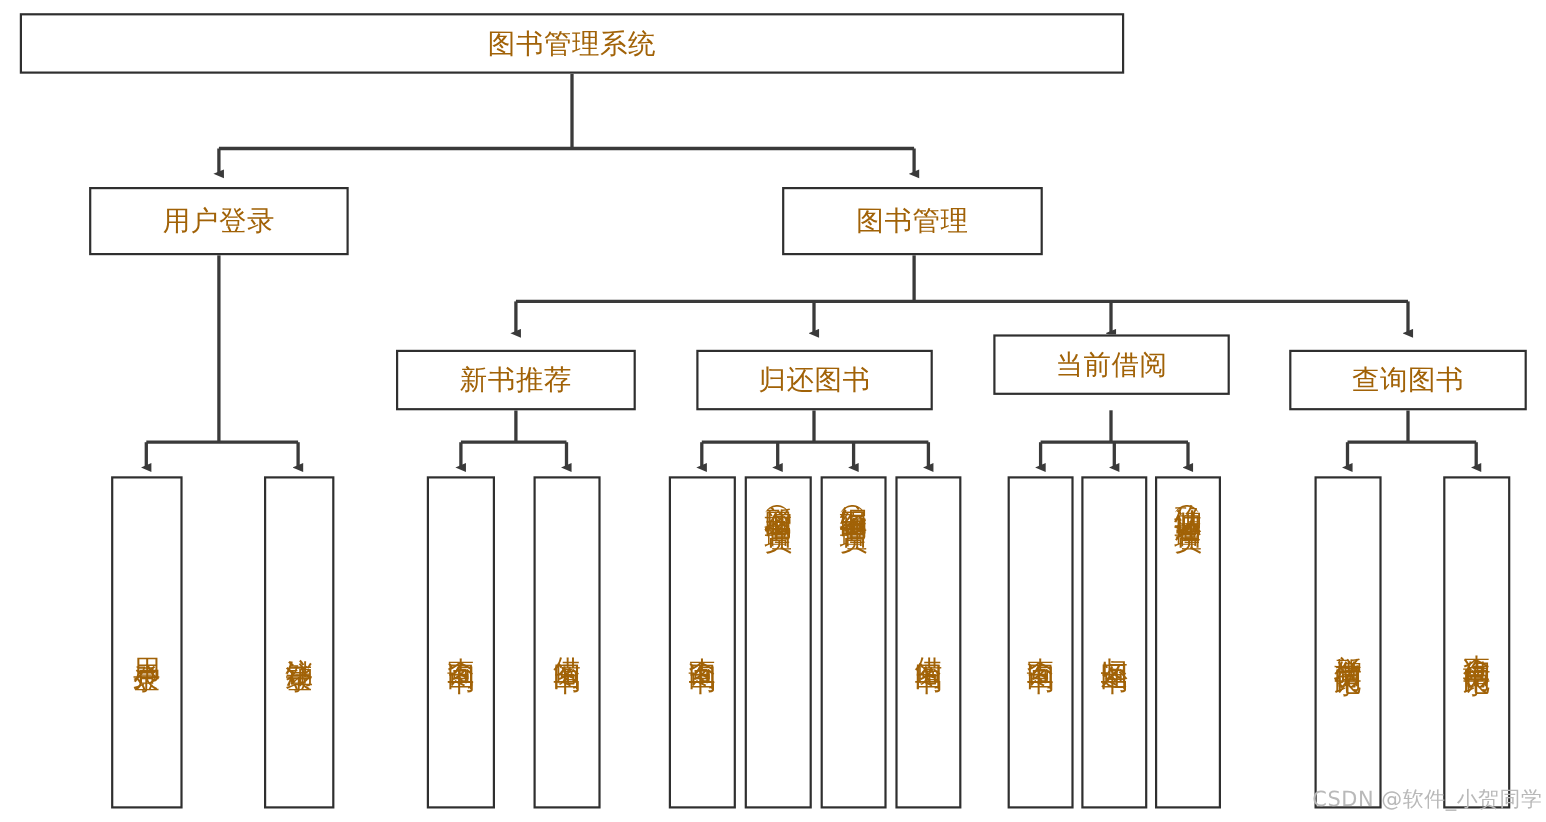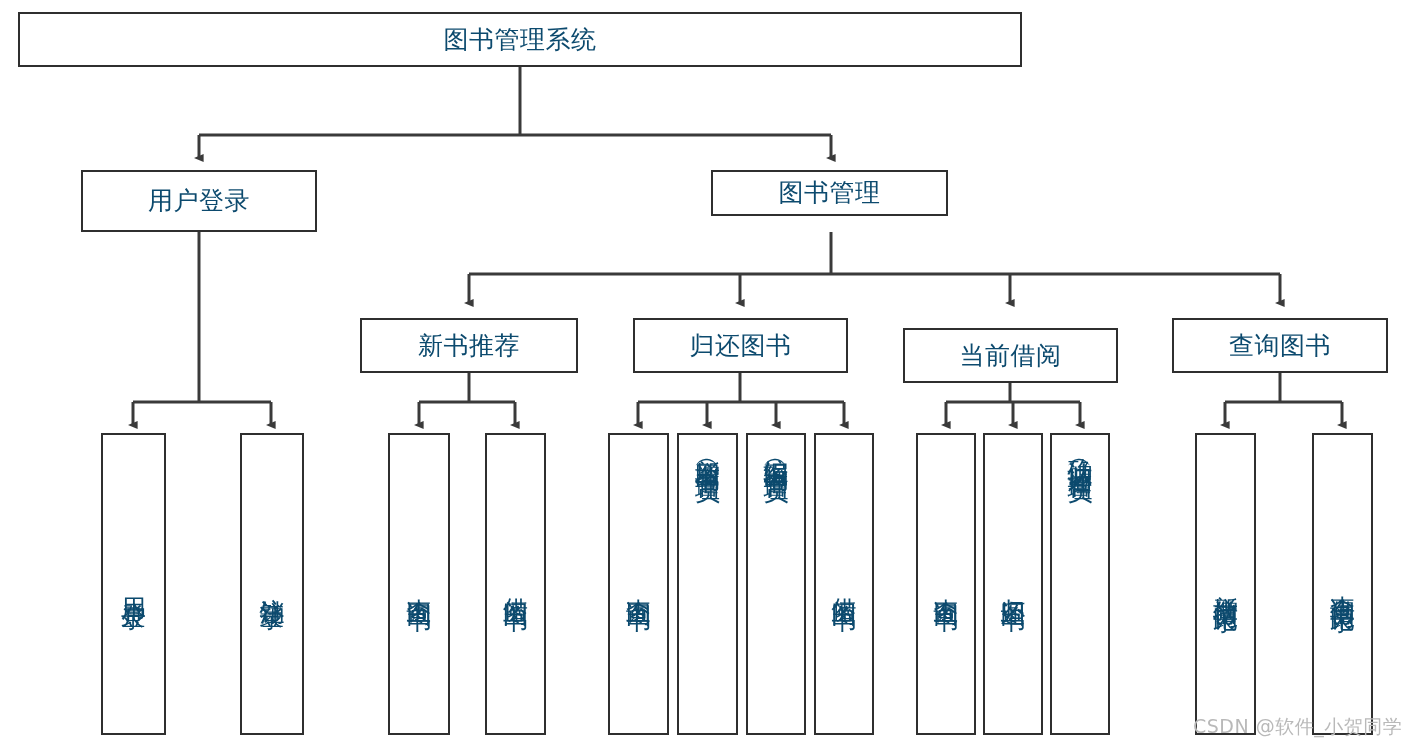--- a/index.html
+++ b/index.html
@@ -26,21 +26,21 @@
     pointer-events: none;
   }
   .node {
     position: absolute;
     box-sizing: border-box;
     border: 2.5px solid #2f2f2f;
     background: #ffffff;
     display: flex;
     align-items: center;
     justify-content: center;
-    color: #0c4a6e;
+    color: #a16207;
   }
   .node .label {
     display: block;
     text-align: center;
     line-height: 1.12;
     letter-spacing: 0.5px;
   }
   
   .node.horiz .label {
     font-size: 25px;
@@ -131,31 +131,31 @@
     </g>
   </svg>
 
   <div class="node horiz root" style="left:18px; top:12px; width:1004px; height:55px;">
     <span class="label">图书管理系统</span>
   </div>
 
   <div class="node horiz" style="left:81px; top:170px; width:236px; height:62px;">
     <span class="label">用户登录</span>
   </div>
-  <div class="node horiz" style="left:711px; top:170px; width:237px; height:46px;">
+  <div class="node horiz" style="left:711px; top:170px; width:237px; height:62px;">
     <span class="label">图书管理</span>
   </div>
 
   <div class="node horiz" style="left:360px; top:318px; width:218px; height:55px;">
     <span class="label">新书推荐</span>
   </div>
   <div class="node horiz" style="left:633px; top:318px; width:215px; height:55px;">
     <span class="label">归还图书</span>
   </div>
-  <div class="node horiz" style="left:903px; top:328px; width:215px; height:55px;">
+  <div class="node horiz" style="left:903px; top:304px; width:215px; height:55px;">
     <span class="label">当前借阅</span>
   </div>
   <div class="node horiz" style="left:1172px; top:318px; width:216px; height:55px;">
     <span class="label">查询图书</span>
   </div>
 
   <div class="node vert mid" style="left:101px; top:433px; width:65px; height:302px;">
     <span class="label">用户登录</span>
   </div>
   <div class="node vert mid" style="left:240px; top:433px; width:64px; height:302px;">

